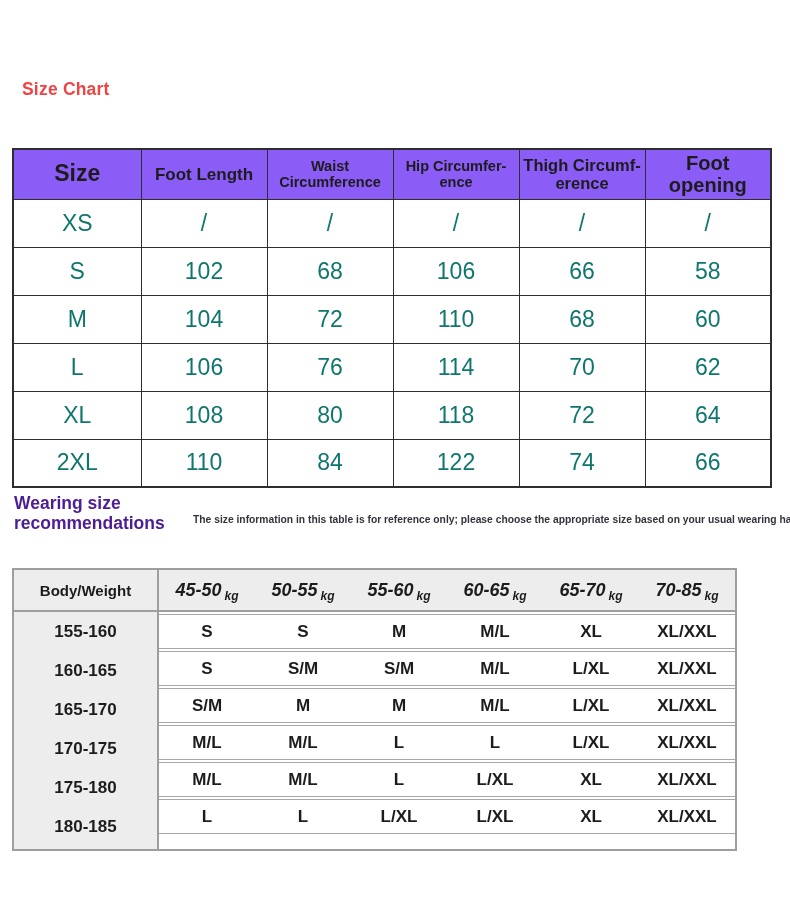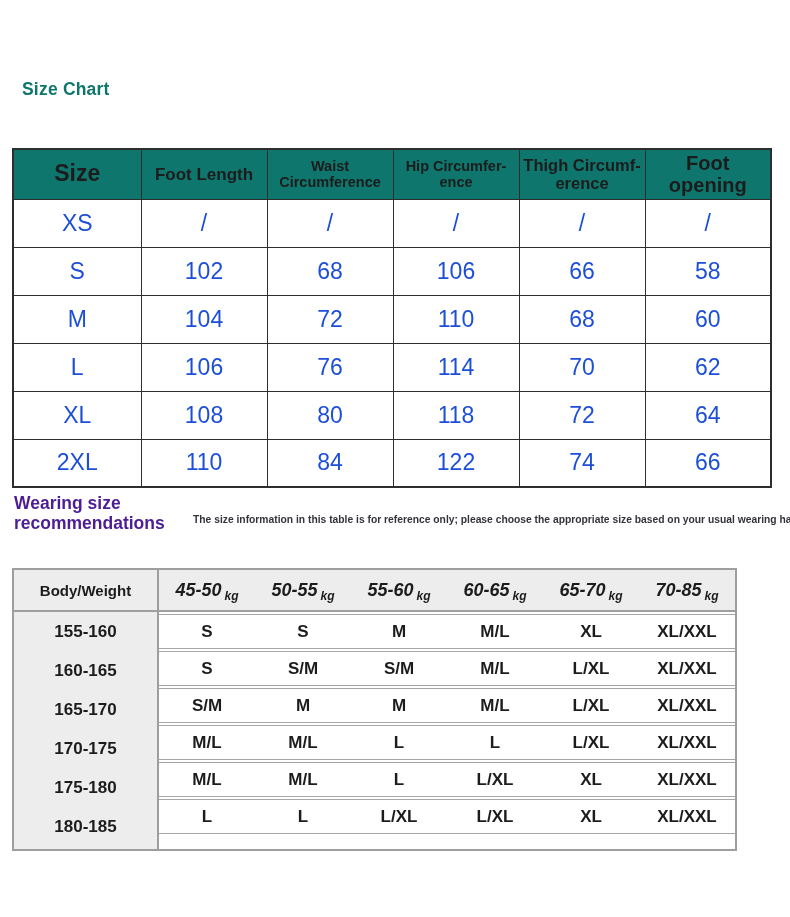--- a/index.html
+++ b/index.html
@@ -1,34 +1,34 @@
 <!DOCTYPE html>
 <html><head>
 <meta charset="utf-8">
 <style>
   html,body{margin:0;padding:0;background:#ffffff;}
   .page{position:relative;width:790px;height:917px;background:#ffffff;overflow:hidden;
         font-family:"Liberation Sans",sans-serif;color:#1f1f1f;}
 
   .title{position:absolute;left:22px;top:79px;font-size:17.5px;font-weight:700;
-         color:#0f766e;letter-spacing:.2px;}
+         color:#ef4444;letter-spacing:.2px;}
 
   
   .size-table{position:absolute;left:12px;top:148px;width:760px;border-collapse:collapse;
               table-layout:fixed;border:2px solid #2e2e2e;}
   .size-table th,.size-table td{border:1px solid #2e2e2e;text-align:center;padding:0;}
-  .size-table thead tr{height:50px;background:#0f766e;}
+  .size-table thead tr{height:50px;background:#8b5cf6;}
   .size-table tbody tr{height:48px;background:#ffffff;}
   .size-table th{font-weight:700;line-height:1.12;color:#1c1c1c;}
   .size-table th:nth-child(1){font-size:23px;}
   .size-table th:nth-child(2){font-size:17px;}
   .size-table th:nth-child(3),.size-table th:nth-child(4){font-size:14.5px;}
   .size-table th:nth-child(5){font-size:16.5px;text-align:center;}
   .size-table th:nth-child(6){font-size:20px;}
-  .size-table td{font-size:23px;font-weight:400;color:#1d4ed8;}
+  .size-table td{font-size:23px;font-weight:400;color:#0f766e;}
 
   
   .rec-heading{position:absolute;left:14px;top:493px;width:185px;font-size:17.5px;
                font-weight:700;line-height:1.15;color:#4c1d95;}
   .rec-note{position:absolute;left:193px;top:514px;font-size:10.3px;font-weight:700;
             color:#33333d;white-space:nowrap;}
 
   
   .rec-table{position:absolute;left:12px;top:568px;width:725px;height:283px;
              box-sizing:border-box;border:2px solid #9e9e9e;background:#ffffff;

